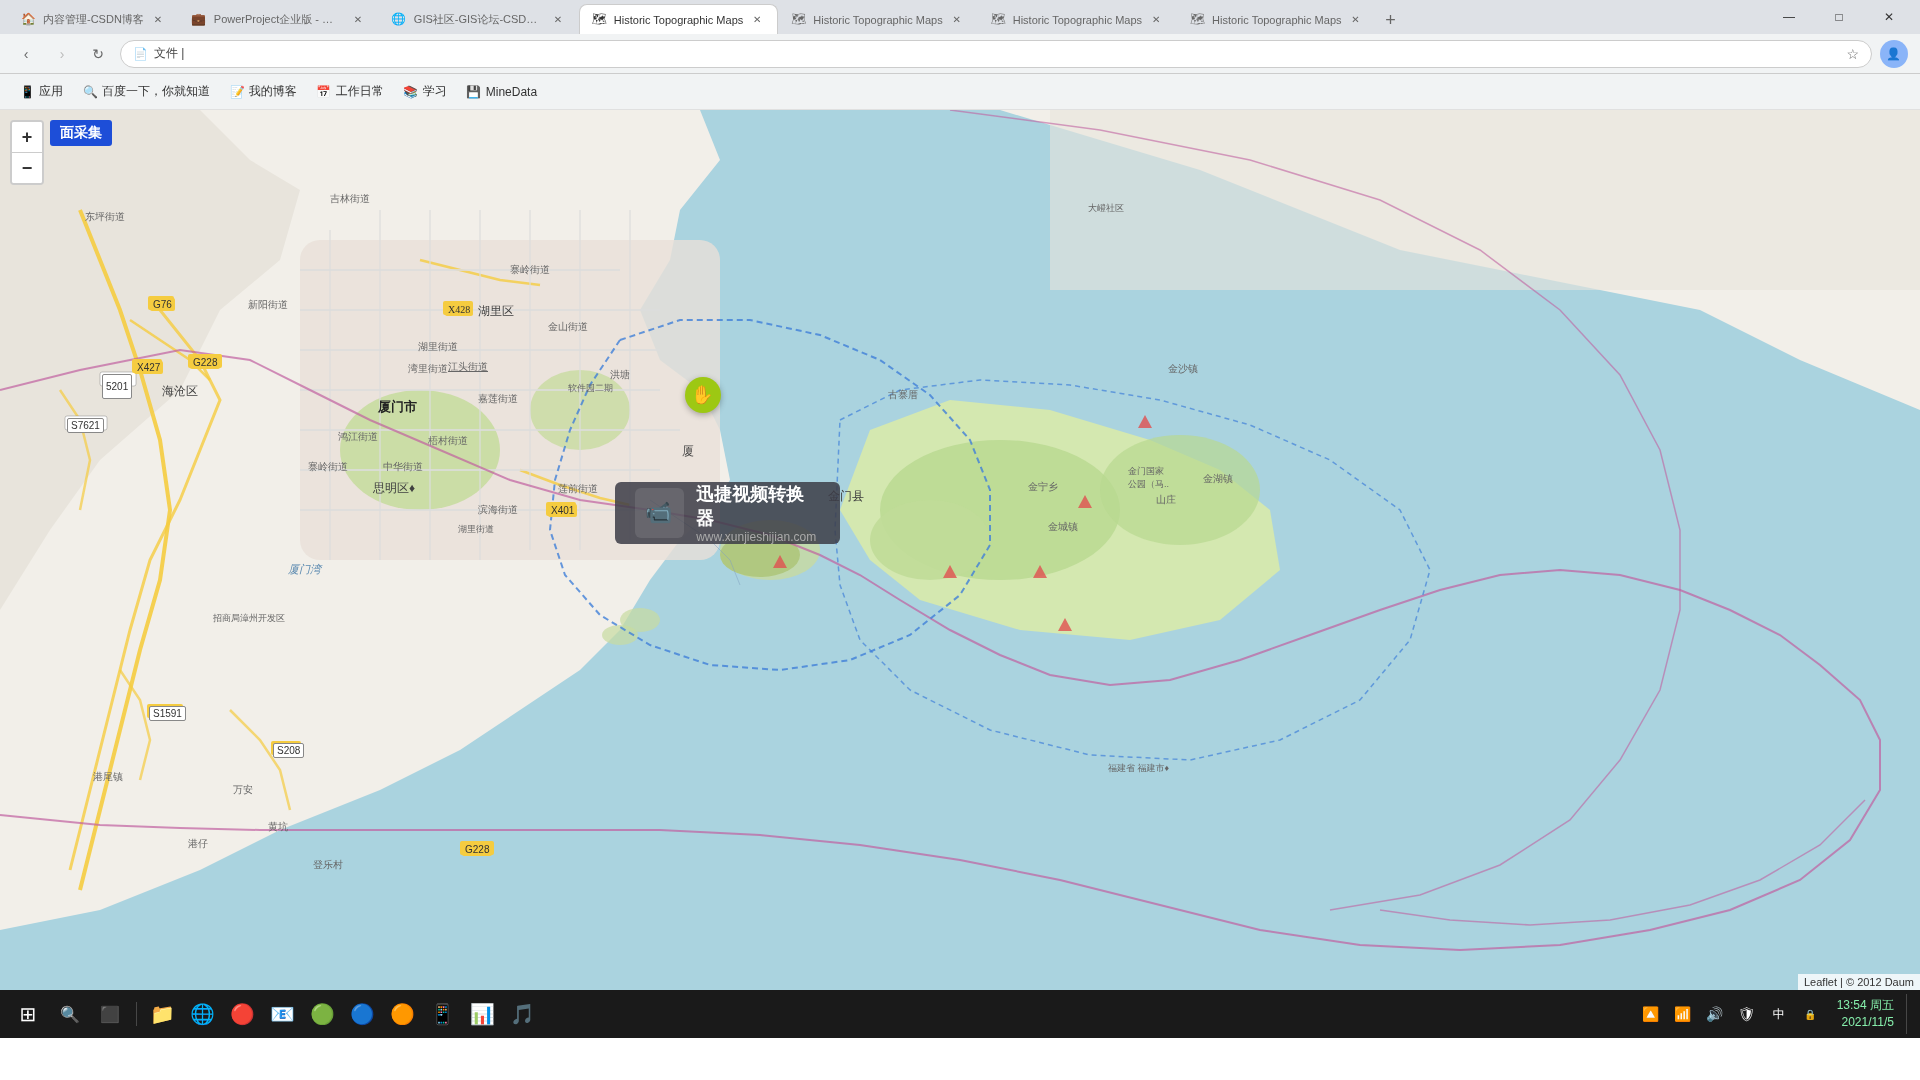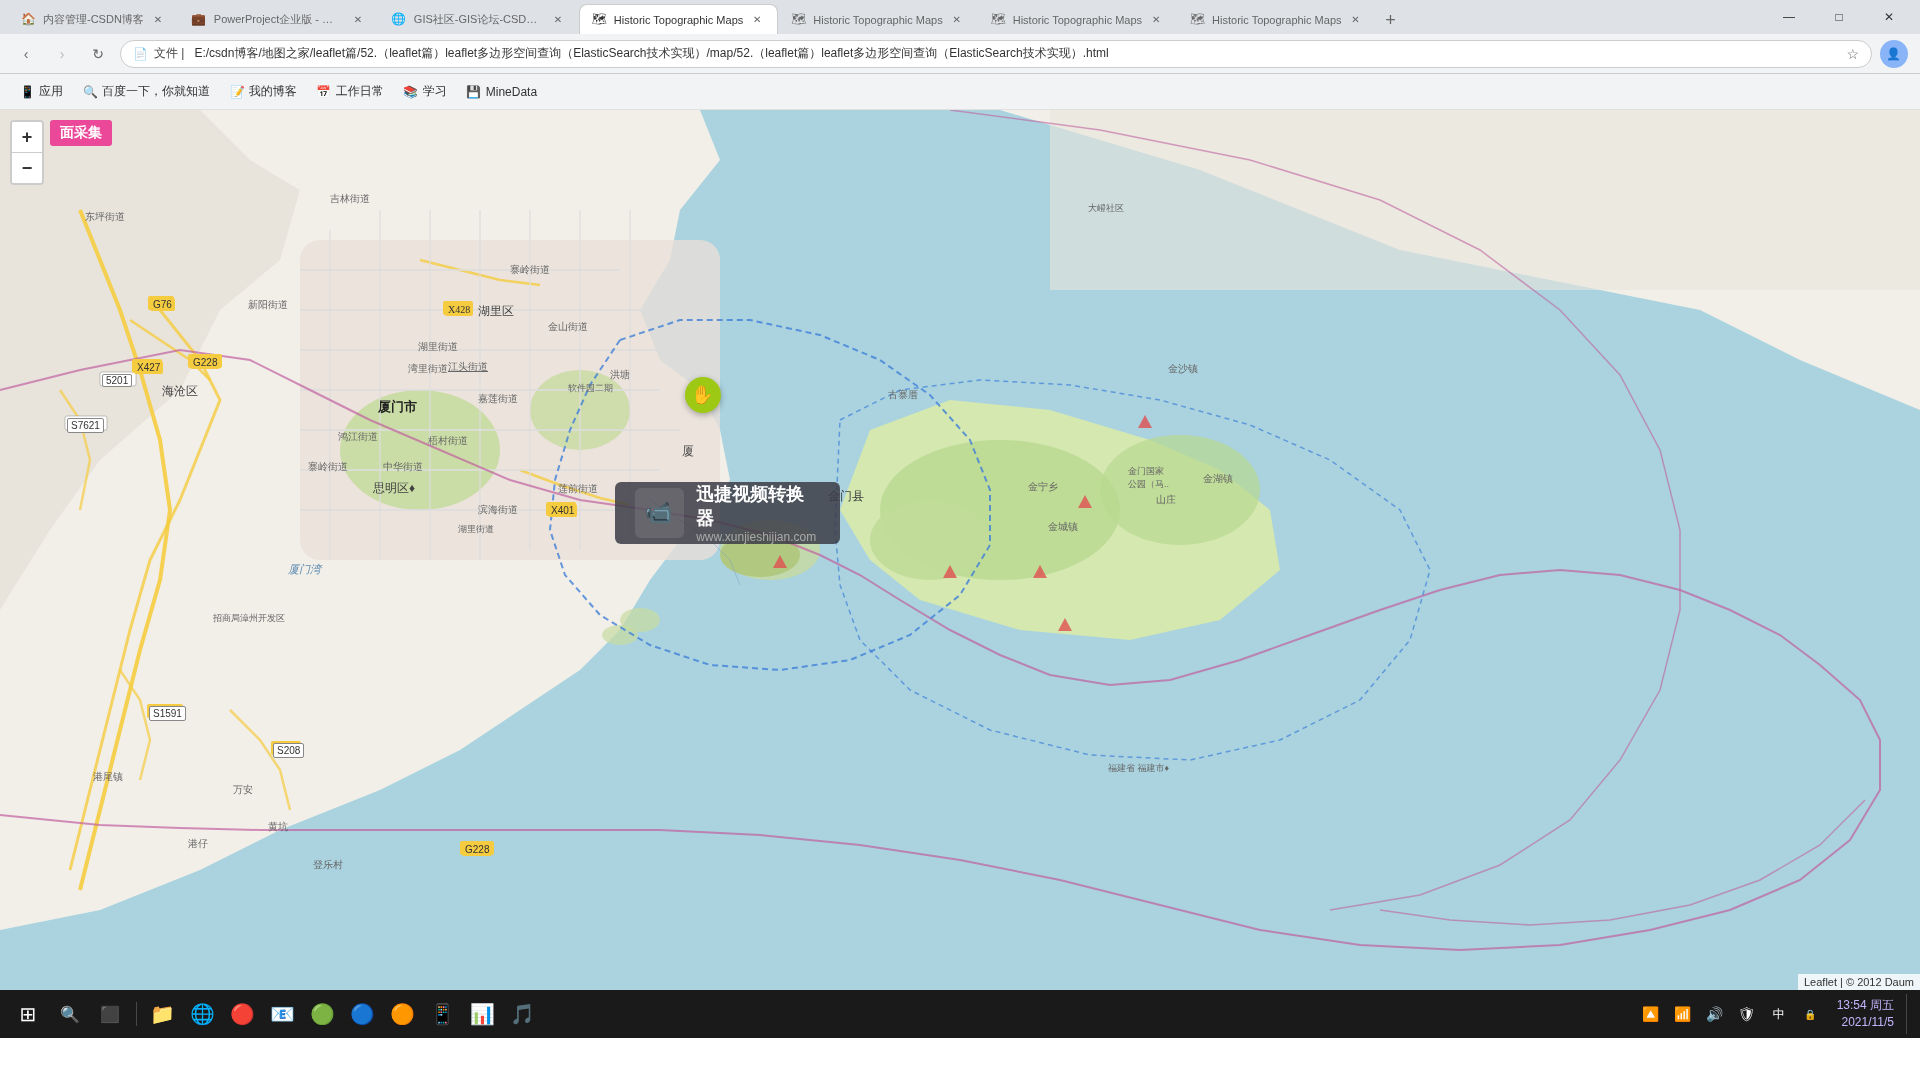--- a/index.html
+++ b/index.html
@@ -32,21 +32,21 @@
 
     
     .map-container { position: relative; width: 1920px; height: 880px; overflow: hidden; background: #aad3df; }
 
     
     .zoom-controls { position: absolute; top: 10px; left: 10px; display: flex; flex-direction: column; background: #fff; border: 2px solid rgba(0,0,0,0.2); border-radius: 4px; overflow: hidden; z-index: 100; }
     .zoom-btn { width: 30px; height: 30px; display: flex; align-items: center; justify-content: center; cursor: pointer; font-size: 18px; color: #333; border: none; background: #fff; font-weight: bold; }
     .zoom-divider { height: 1px; background: #ccc; }
 
     
-    .label-btn { position: absolute; top: 10px; left: 50px; background: #ec4899; color: #fff; padding: 4px 10px; font-size: 14px; font-weight: bold; cursor: pointer; border-radius: 3px; z-index: 100; }
+    .label-btn { position: absolute; top: 10px; left: 50px; background: #1d4ed8; color: #fff; padding: 4px 10px; font-size: 14px; font-weight: bold; cursor: pointer; border-radius: 3px; z-index: 100; }
 
     
     .cursor-indicator { position: absolute; width: 36px; height: 36px; background: #9dc813; border-radius: 50%; z-index: 200; display: flex; align-items: center; justify-content: center; box-shadow: 0 2px 6px rgba(0,0,0,0.3); }
     .cursor-hand { font-size: 18px; color: #5a7a00; }
 
     
     .video-overlay { position: absolute; background: rgba(60,60,70,0.85); border-radius: 6px; display: flex; align-items: center; justify-content: center; z-index: 150; padding: 10px 20px; gap: 12px; }
     .video-icon { width: 50px; height: 50px; background: rgba(255,255,255,0.1); border-radius: 6px; display: flex; align-items: center; justify-content: center; }
     .video-text { display: flex; flex-direction: column; }
     .video-title { color: #fff; font-size: 18px; font-weight: bold; }
@@ -55,21 +55,21 @@
     
     .leaflet-attribution { position: absolute; bottom: 0; right: 0; background: rgba(255,255,255,0.8); padding: 2px 6px; font-size: 11px; color: #333; z-index: 100; }
 
     
     .taskbar { width: 1920px; height: 48px; background: #1a1a1a; display: flex; align-items: center; padding: 0 8px; gap: 4px; position: relative; }
     .taskbar-start { width: 40px; height: 40px; display: flex; align-items: center; justify-content: center; cursor: pointer; border-radius: 4px; }
     .taskbar-icon { width: 36px; height: 36px; display: flex; align-items: center; justify-content: center; cursor: pointer; border-radius: 4px; }
     .taskbar-separator { width: 1px; height: 24px; background: rgba(255,255,255,0.2); margin: 0 4px; }
     .taskbar-system { margin-left: auto; display: flex; align-items: center; gap: 4px; }
     .sys-icon { width: 28px; height: 28px; display: flex; align-items: center; justify-content: center; cursor: pointer; color: #fff; font-size: 14px; border-radius: 4px; }
-    .taskbar-clock { color: #c4b5fd; font-size: 12px; text-align: right; padding: 0 8px; line-height: 1.4; cursor: pointer; }
+    .taskbar-clock { color: #86efac; font-size: 12px; text-align: right; padding: 0 8px; line-height: 1.4; cursor: pointer; }
 
     
     .map-label { position: absolute; font-size: 11px; color: #333; white-space: nowrap; pointer-events: none; z-index: 60; }
     .map-label.road-label { font-size: 10px; color: #666; }
     .map-label.city-label { font-size: 13px; color: #222; font-weight: bold; }
     .map-label.district-label { font-size: 12px; color: #404040; }
     .map-label.water-label { font-size: 11px; color: #5b8ab0; font-style: italic; }
   </style>
 </head>
 <body>
@@ -131,21 +131,20 @@
     </div>
   </div>
 
   <div class="address-bar">
     <div class="nav-btn">‹</div>
     <div class="nav-btn disabled">›</div>
     <div class="nav-btn">↻</div>
     <div class="address-input">
       <span style="color:#666;font-size:12px;">📄</span>
       <span style="color:#444;font-size:12px;margin-right:4px;">文件 |</span>
-      <span class="address-url">E:/csdn博客/地图之家/leaflet篇/52.（leaflet篇）leaflet多边形空间查询（ElasticSearch技术实现）/map/52.（leaflet篇）leaflet多边形空间查询（ElasticSearch技术实现）.html</span>
       <span class="star-btn" style="margin-left:auto;">☆</span>
     </div>
     <div style="width:28px;height:28px;border-radius:50%;background:#8ab4f8;display:flex;align-items:center;justify-content:center;color:#fff;font-size:12px;cursor:pointer;">👤</div>
   </div>
 
   <div class="bookmarks-bar">
     <div class="bookmark-item">
       <span>📱</span>
       <span>应用</span>
     </div>
@@ -313,21 +312,21 @@
       <div class="map-label road-label" style="left:313px;top:748px;">登乐村</div>
       <div class="map-label road-label" style="left:1088px;top:92px;font-size:9px;">大嶝社区</div>
       <div class="map-label road-label" style="left:1108px;top:652px;font-size:9px;">福建省 福建市♦</div>
 
       <div class="map-label" style="left:150px;top:188px;font-size:10px;background:#f5cc40;padding:1px 3px;border-radius:2px;">G76</div>
       <div class="map-label" style="left:190px;top:246px;font-size:10px;background:#f5cc40;padding:1px 3px;border-radius:2px;">G228</div>
       <div class="map-label" style="left:462px;top:733px;font-size:10px;background:#f5cc40;padding:1px 3px;border-radius:2px;">G228</div>
       <div class="map-label" style="left:445px;top:193px;font-size:10px;background:#f5cc40;padding:1px 3px;border-radius:2px;font-family:Liberation Serif, serif;">X428</div>
       <div class="map-label" style="left:134px;top:251px;font-size:10px;background:#f5cc40;padding:1px 3px;border-radius:2px;">X427</div>
       <div class="map-label" style="left:548px;top:394px;font-size:10px;background:#f5cc40;padding:1px 3px;border-radius:2px;">X401</div>
-      <div class="map-label" style="left:102px;top:264px;font-size:10px;background:#fff;border:1px solid #888;padding:0 3px;border-radius:2px;">5201</div>
+      <div class="map-label" style="left:102px;top:264px;font-size:10px;background:#fff;border:1px solid #888;padding:6px 3px;border-radius:2px;">5201</div>
       <div class="map-label" style="left:67px;top:308px;font-size:10px;background:#fff;border:1px solid #888;padding:1px 3px;border-radius:2px;">S7621</div>
       <div class="map-label" style="left:149px;top:596px;font-size:10px;background:#fff;border:1px solid #888;padding:1px 3px;border-radius:2px;">S1591</div>
       <div class="map-label" style="left:273px;top:633px;font-size:10px;background:#fff;border:1px solid #888;padding:1px 3px;border-radius:2px;">S208</div>
     </div>
 
     <div class="zoom-controls">
       <button class="zoom-btn">+</button>
       <div class="zoom-divider"></div>
       <button class="zoom-btn">−</button>
     </div>

